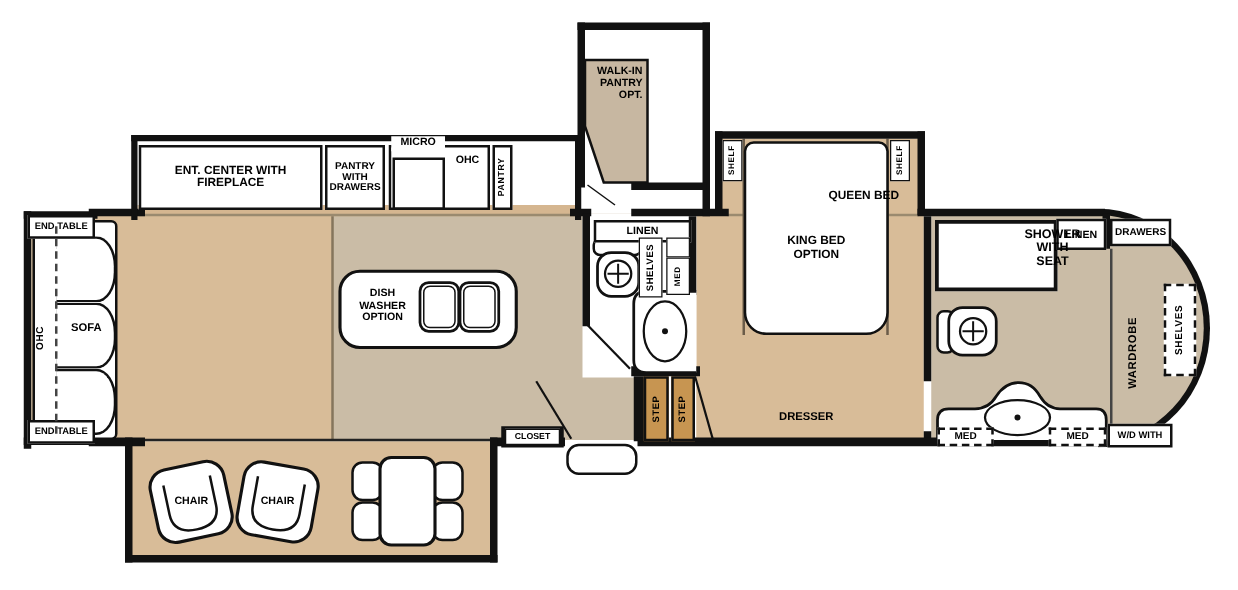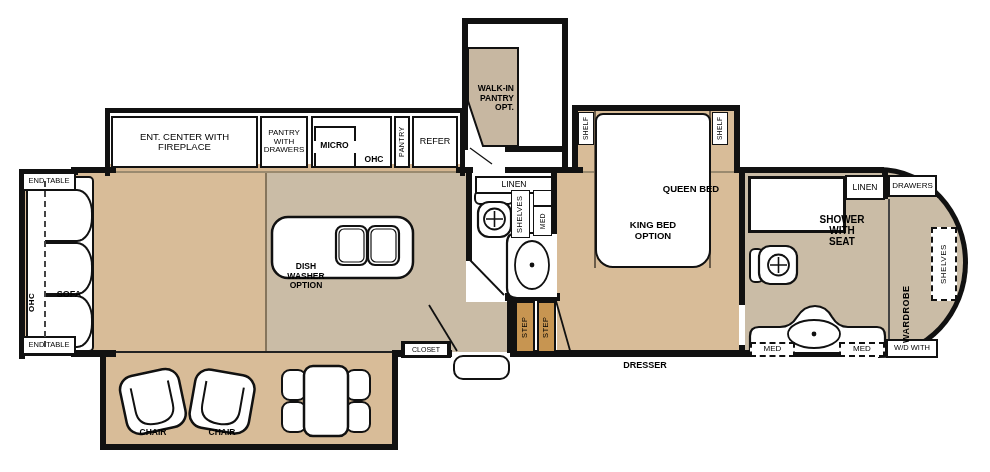--- a/index.html
+++ b/index.html
@@ -4,23 +4,23 @@
 <style>
   html,body{margin:0;padding:0;background:#fff;}
   #plan{position:relative;width:990px;height:472px;background:#fff;overflow:hidden;
         font-family:"Liberation Sans", sans-serif;}
   .f{position:absolute;z-index:1;}
   .tl{position:absolute;z-index:2;background:#9a8a6f;}
   .w{position:absolute;background:#111;z-index:3;}
   svg.fix{position:absolute;left:0;top:0;z-index:4;pointer-events:none;}
   .bx{position:absolute;background:#fff;border:2px solid #111;box-sizing:border-box;
       display:flex;align-items:center;justify-content:center;z-index:5;
-      font-weight:normal;color:#000;text-align:center;white-space:pre-line;line-height:1.1;}
+      font-weight:bold;color:#000;text-align:center;white-space:pre-line;line-height:1.1;}
   .lbl{position:absolute;z-index:6;font-weight:bold;color:#000;text-align:center;
-       white-space:pre-line;line-height:1.12;margin-top:32px;}
+       white-space:pre-line;line-height:1.12;}
   .vt{writing-mode:vertical-rl;transform:rotate(180deg);letter-spacing:.5px;}
   .dash{border:2px dashed #111;}
   .cushion{position:absolute;background:#fff;border:2px solid #111;border-left:none;
            box-sizing:border-box;z-index:5;border-radius:0 16px 16px 0 / 0 24px 24px 0;}
   .dl{position:absolute;width:0;border-left:2px dashed #444;z-index:6;}
 </style>
 </head>
 <body>
 
 <div id="plan">
@@ -168,21 +168,20 @@
   <div class="bx" style="left:111px;top:116px;width:147px;height:52px;font-size:9.5px;border-width:2.5px;">ENT. CENTER WITH
 FIREPLACE</div>
   <div class="bx" style="left:260px;top:116px;width:48px;height:52px;font-size:8px;border-width:2.5px;">PANTRY
 WITH
 DRAWERS</div>
   <div class="bx" style="left:311px;top:116px;width:81px;height:52px;"></div>
   <div class="bx" style="left:314px;top:126px;width:42px;height:42px;background:none;"></div>
   <div class="lbl" style="left:313px;top:109px;width:43px;height:12px;font-size:8.5px;background:#fff;">MICRO</div>
   <div class="lbl" style="left:356px;top:123px;width:36px;height:12px;font-size:8.5px;">OHC</div>
   <div class="bx vt" style="left:394px;top:116px;width:16px;height:52px;font-size:7px;">PANTRY</div>
-  <div class="bx" style="left:412px;top:116px;width:46px;height:52px;font-size:9px;border-width:2.5px;">REFER</div>
 
   <div class="lbl" style="left:276px;top:230px;width:60px;height:38px;font-size:8.5px;">DISH
 WASHER
 OPTION</div>
   <div class="lbl" style="left:468px;top:52px;width:46px;height:40px;font-size:8.5px;text-align:right;">WALK-IN
 PANTRY
 OPT.</div>
 
   <div class="bx" style="left:475px;top:176px;width:78px;height:18px;font-size:8.5px;">LINEN</div>
   <div class="bx vt" style="left:511px;top:190px;width:19px;height:48px;font-size:7.5px;border-width:1.2px;">SHELVES</div>

